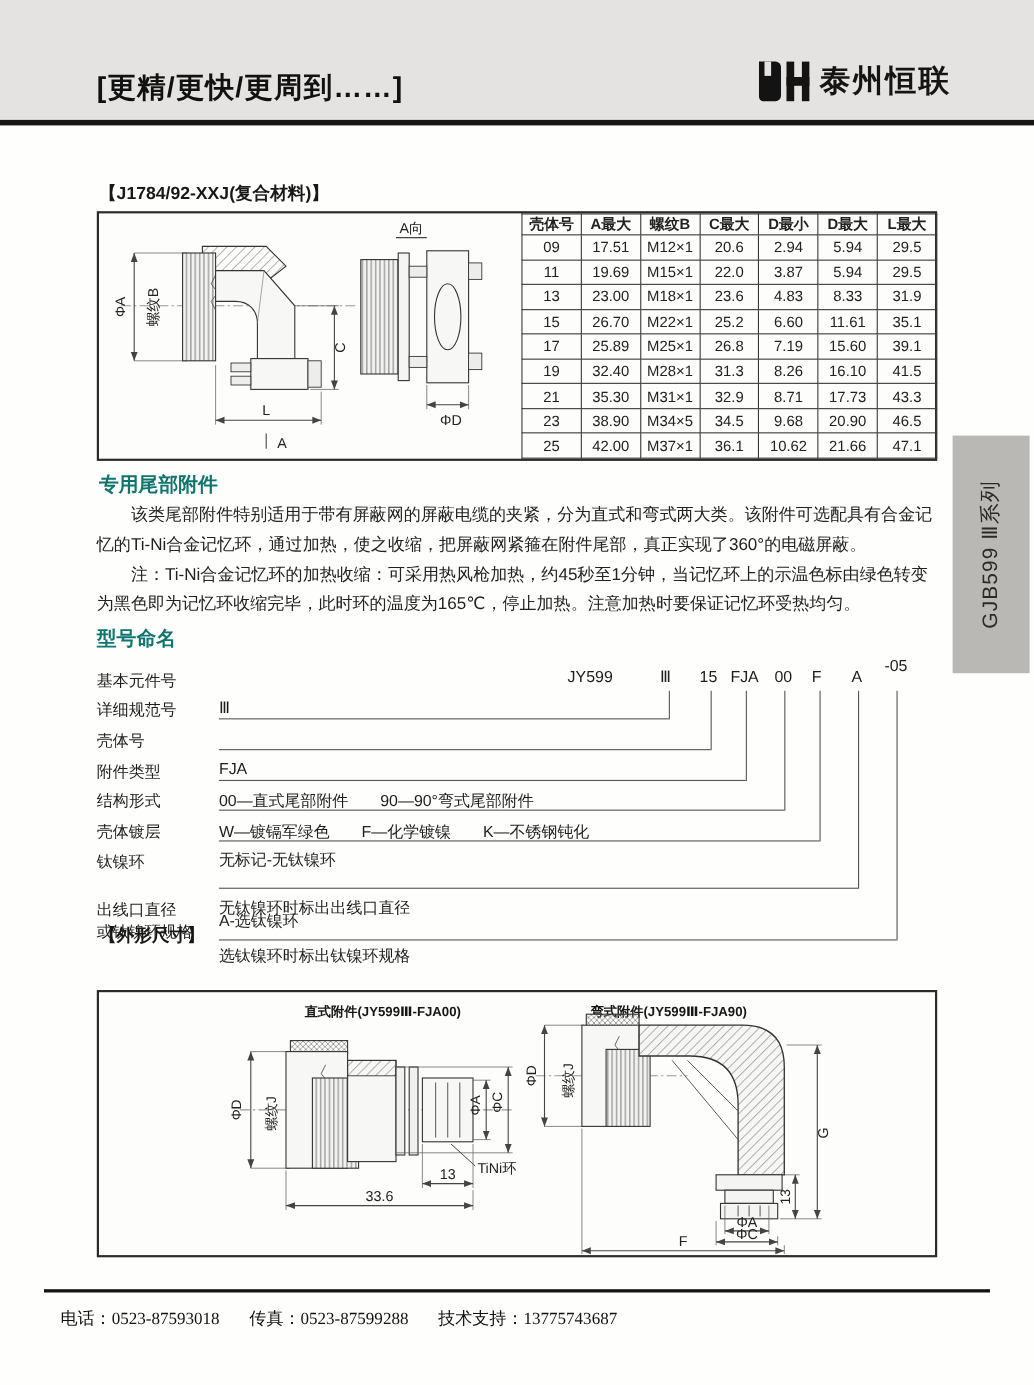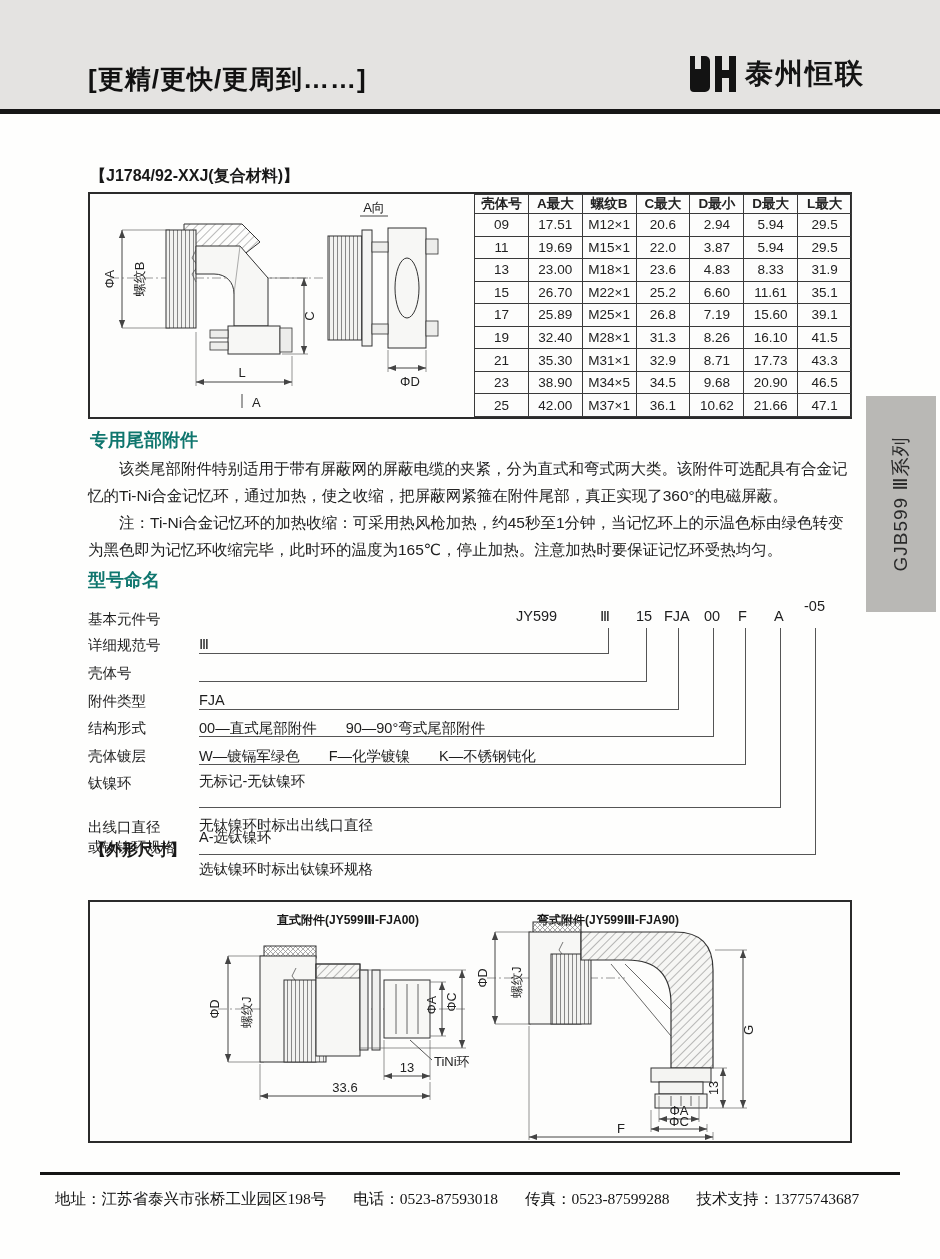--- a/index.html
+++ b/index.html
@@ -418,17 +418,16 @@
     <text class="dim13" x="204" y="206" text-anchor="middle">ΦC</text>
     <line x1="54" y1="106" x2="54" y2="220" stroke="#666" stroke-width="0.7"></line>
     <line x1="238" y1="212" x2="238" y2="220" stroke="#666" stroke-width="0.7"></line>
     <line x1="54" y1="217" x2="238" y2="217" stroke="#444" stroke-width="1" marker-start="url(#a3)" marker-end="url(#a3)"></line>
     <text class="dim13" x="146" y="213" text-anchor="middle">F</text>
   </svg>
 </div>
 
 <div class="footer-line"></div>
 <div class="footer">
-  <span>地址：江苏省泰兴市张桥工业园区198号</span>
   <span>电话：0523-87593018</span>
   <span>传真：0523-87599288</span>
   <span>技术支持：13775743687</span>
 </div>
 
 </body></html>

